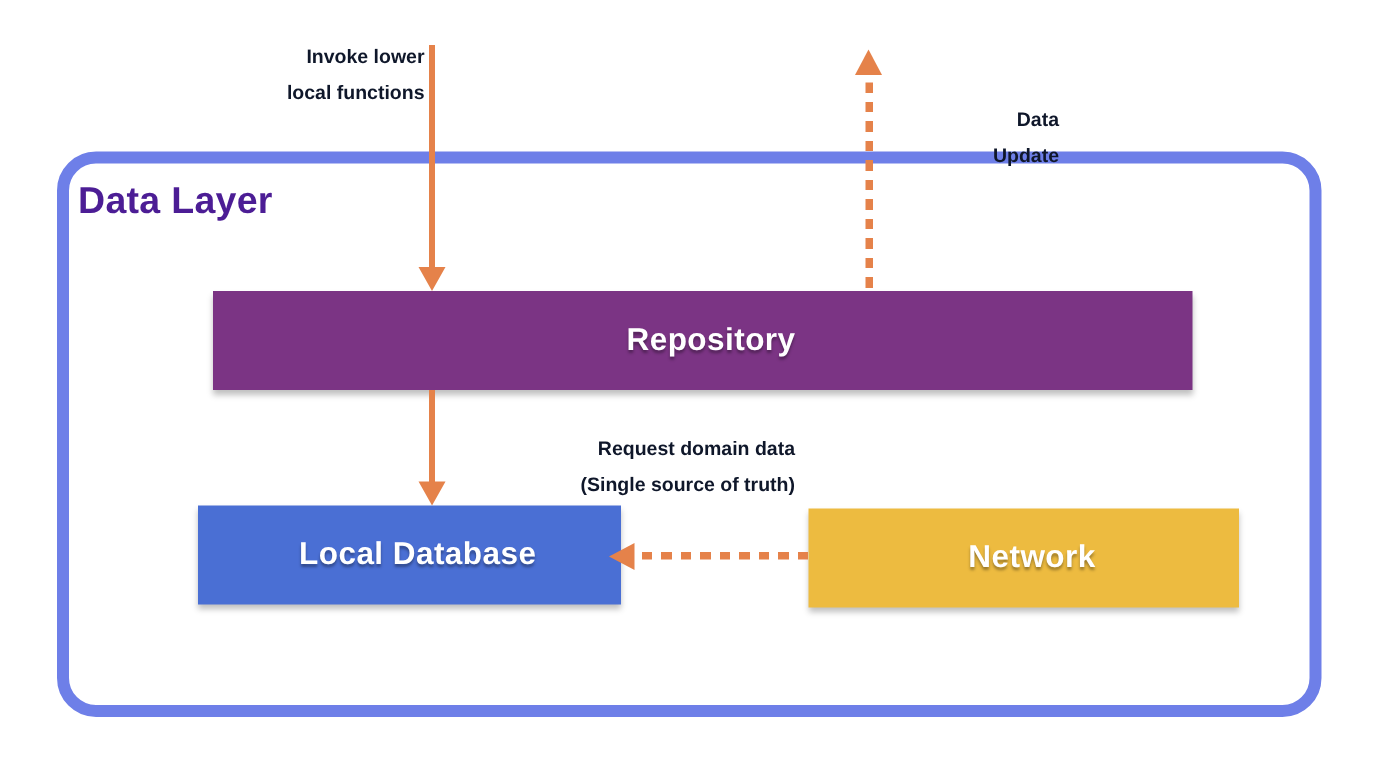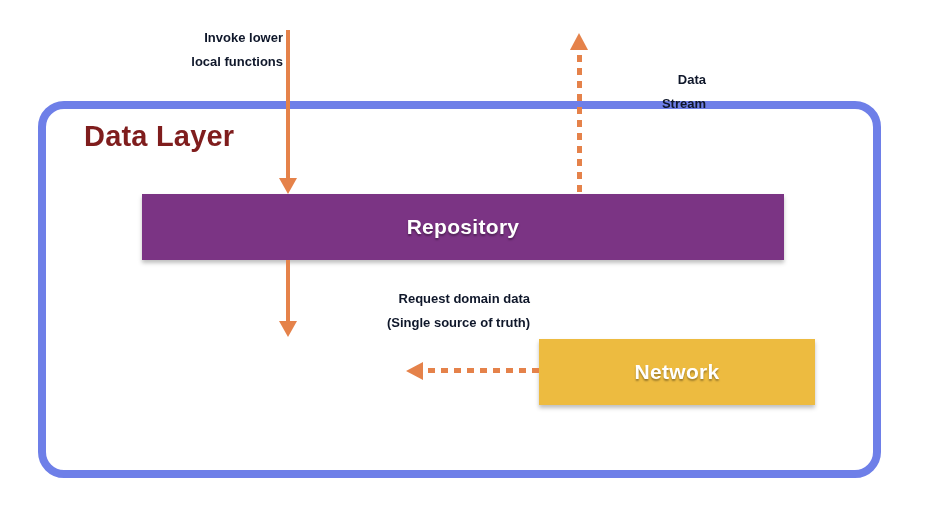--- a/index.html
+++ b/index.html
@@ -23,40 +23,41 @@
     top: 101px;
     width: 843px;
     height: 377px;
     box-sizing: border-box;
     border: 8px solid #6e7fe8;
     border-radius: 26px;
     background: transparent;
   }
   .frame-title {
     position: absolute;
-    left: 84px;
+    left: 52px;
     top: 120px;
-    font-size: 29px;
+    font-size: 25px;
     font-weight: 700;
-    color: #7f1d1d;
+    color: #4c1d95;
     letter-spacing: 0.2px;
   }
 
   
   .node {
     position: absolute;
     display: flex;
     align-items: center;
     justify-content: center;
     color: #ffffff;
     font-weight: 700;
     font-size: 21px;
     letter-spacing: 0.3px;
     box-shadow: 0 3px 4px rgba(0,0,0,0.25);
     text-shadow: 0 2px 2px rgba(0,0,0,0.35);
+    padding-left: 11px;
   }
   .node-repository {
     left: 142px; top: 194px; width: 642px; height: 66px;
     background: #7b3484;
   }
   .node-local-database {
     left: 132px; top: 337px; width: 271px; height: 66px;
     background: #4a6fd4;
   }
   .node-network {
@@ -141,34 +142,37 @@
   <div class="head-down arrow-invoke-head"></div>
   <div class="blue-label label-invoke">
     <div>Invoke lower</div>
     <div>local functions</div>
   </div>
 
   <div class="head-up arrow-stream-head"></div>
   <div class="dash-v arrow-stream-line"></div>
   <div class="blue-label label-stream">
     <div>Data</div>
-    <div>Stream</div>
+    <div>Update</div>
   </div>
 
   <div class="node node-repository">
     <span>Repository</span>
   </div>
 
   <div class="v-line arrow-request-line"></div>
   <div class="head-down arrow-request-head"></div>
   <div class="blue-label label-request">
     <div>Request domain data</div>
     <div>(Single source of truth)</div>
   </div>
 
+  <div class="node node-local-database">
+    <span>Local Database</span>
+  </div>
 
   <div class="node node-network">
     <span>Network</span>
   </div>
 
   <div class="head-left arrow-update-head"></div>
   <div class="dash-h arrow-update-line"></div>
 
 </div>
 

